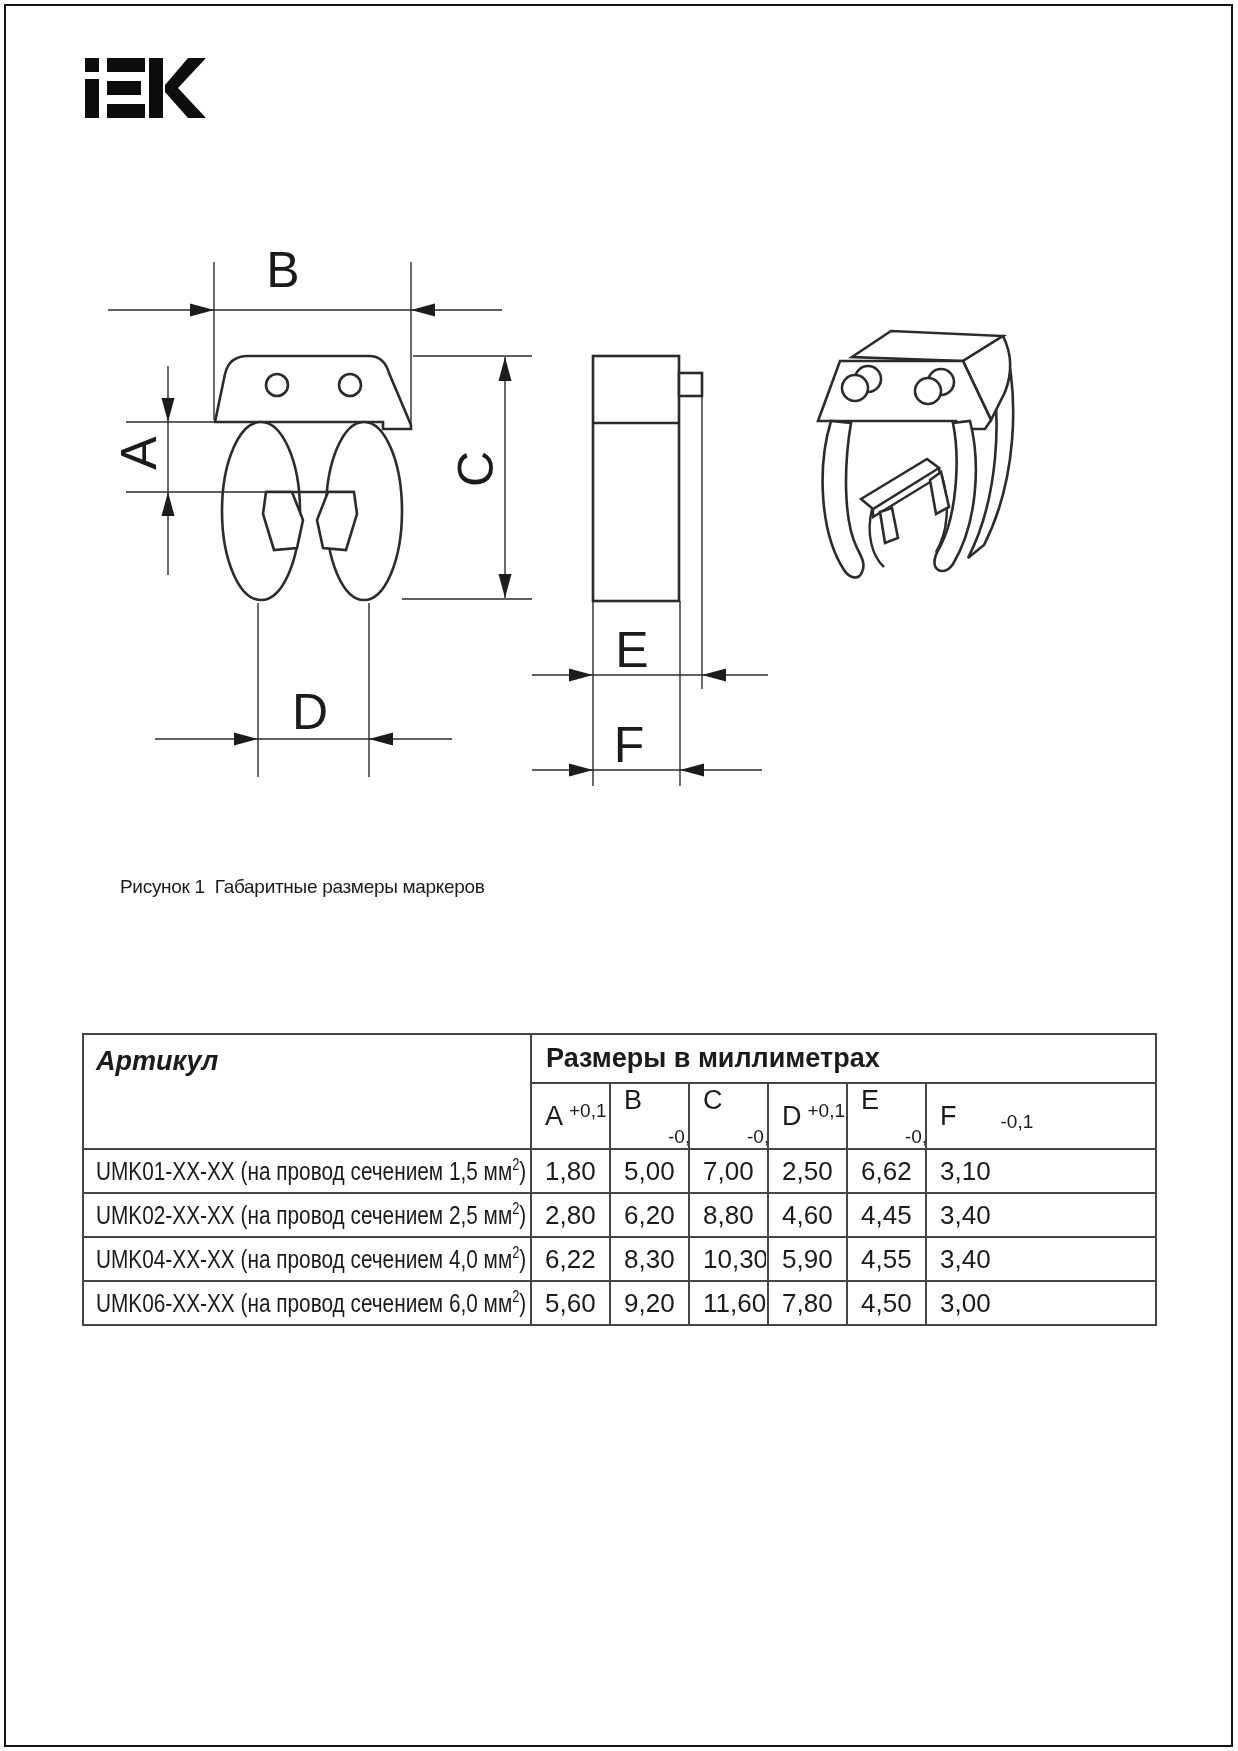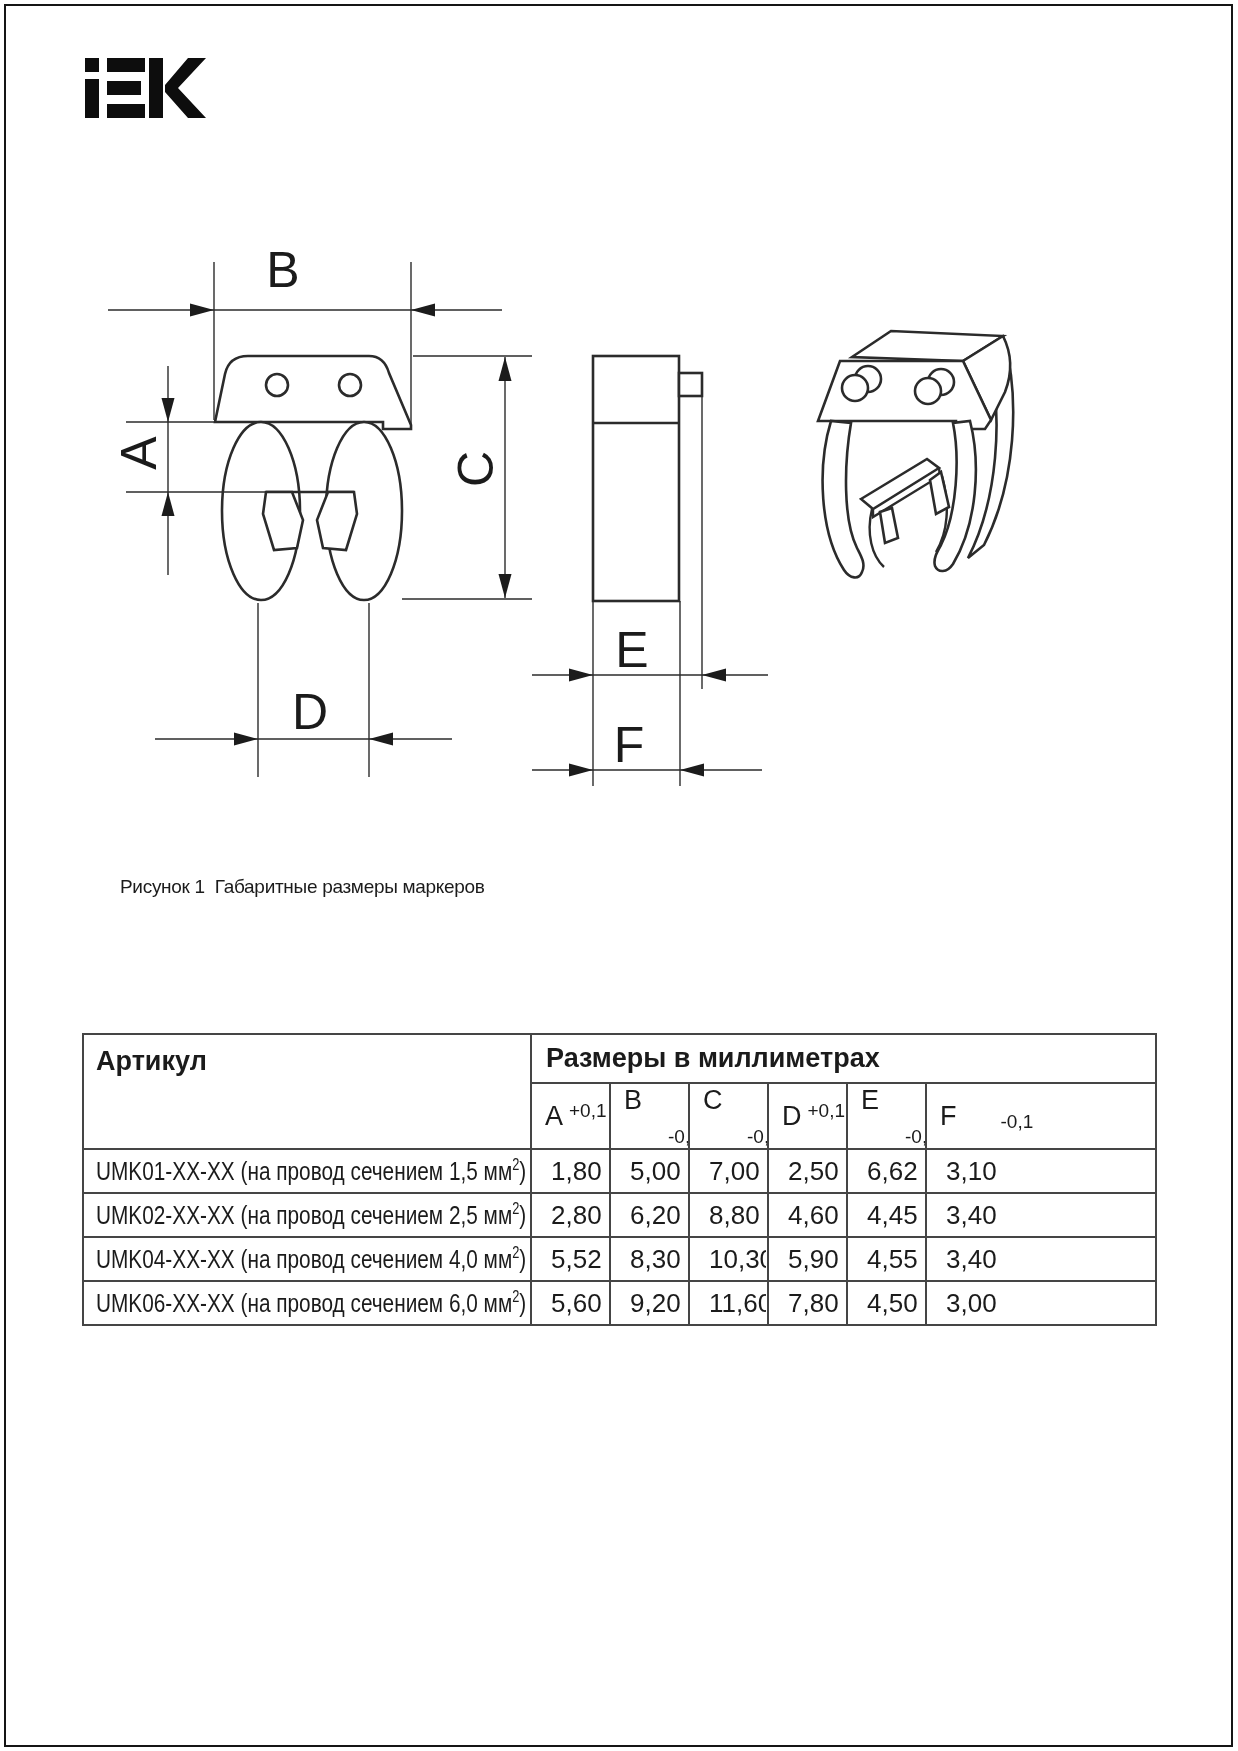--- a/index.html
+++ b/index.html
@@ -19,29 +19,29 @@
   .caption{
     position:absolute;left:120px;top:876px;font-size:19px;letter-spacing:-0.3px;
     white-space:pre;color:#1b1b1b;
   }
   table.spec{
     position:absolute;left:82px;top:1033px;width:1073px;
     border-collapse:collapse;table-layout:fixed;
   }
   table.spec td{border:2px solid #454545;overflow:hidden;}
   .r-head1 td{height:45px;font-weight:bold;font-size:27px;vertical-align:middle;}
-  .c-article-h{vertical-align:top !important;padding:11px 14px 0 12px;}
+  .c-article-h{vertical-align:top !important;padding:11px 14px 0 12px;font-style:italic;}
   .c-sizes-h{padding-left:14px;}
   .r-head2 td{height:41px;font-size:27px;padding-left:13px;vertical-align:middle;}
   .tol{font-size:19px;margin-left:6px;display:inline-block;}
   .tol-sup{position:relative;top:-8px;text-align:right;}
   .tol-sub{position:relative;top:3px;margin-left:44px;}
   .r-data td{height:40px;font-size:26px;vertical-align:middle;}
   .c-article{padding-left:12px;white-space:nowrap;}
-  .c-val{padding-left:19px;border-radius:10px;}
+  .c-val{padding-left:13px;border-radius:10px;}
   .squeeze{display:inline-block;transform:scaleX(0.80);transform-origin:0 55%;white-space:nowrap;}
   .c-article sup{font-size:16px;}
 </style>
 </head>
 <body>
 
 <div class="frame"></div>
 
 <svg class="logo" width="122" height="60" viewBox="0 0 122 60" aria-label="IEK">
   <g fill="#0d0d0d">
@@ -195,21 +195,21 @@
       <td class="c-val">6,20</td>
       <td class="c-val">8,80</td>
       <td class="c-val">4,60</td>
       <td class="c-val">4,45</td>
       <td class="c-val">3,40</td>
     </tr>
     <tr class="r-data">
       <td class="c-article">
         <span class="squeeze"><span>UMK04-XX-XX (на провод сечением 4,0 мм</span><sup>2</sup><span>)</span></span>
       </td>
-      <td class="c-val">5,52</td>
+      <td class="c-val">6,22</td>
       <td class="c-val">8,30</td>
       <td class="c-val">10,30</td>
       <td class="c-val">5,90</td>
       <td class="c-val">4,55</td>
       <td class="c-val">3,40</td>
     </tr>
     <tr class="r-data">
       <td class="c-article">
         <span class="squeeze"><span>UMK06-XX-XX (на провод сечением 6,0 мм</span><sup>2</sup><span>)</span></span>
       </td>

